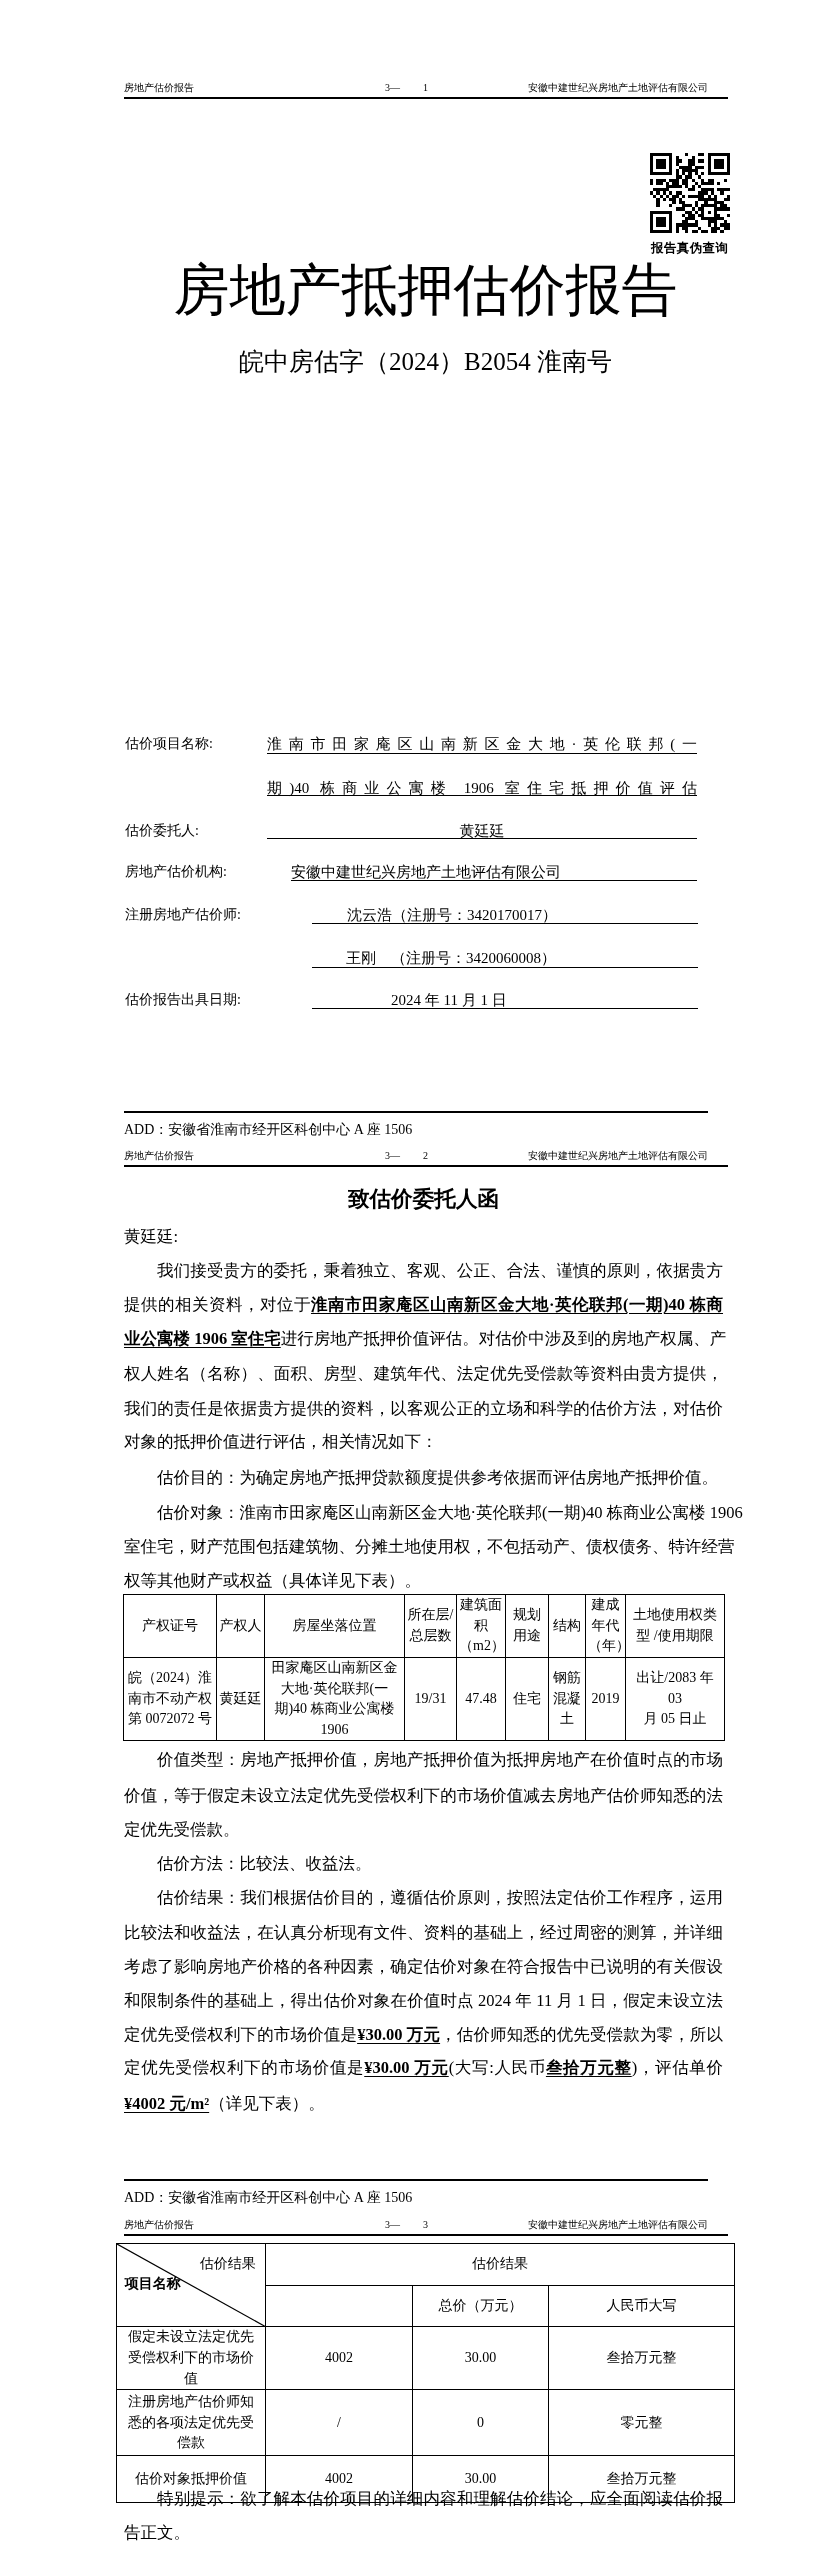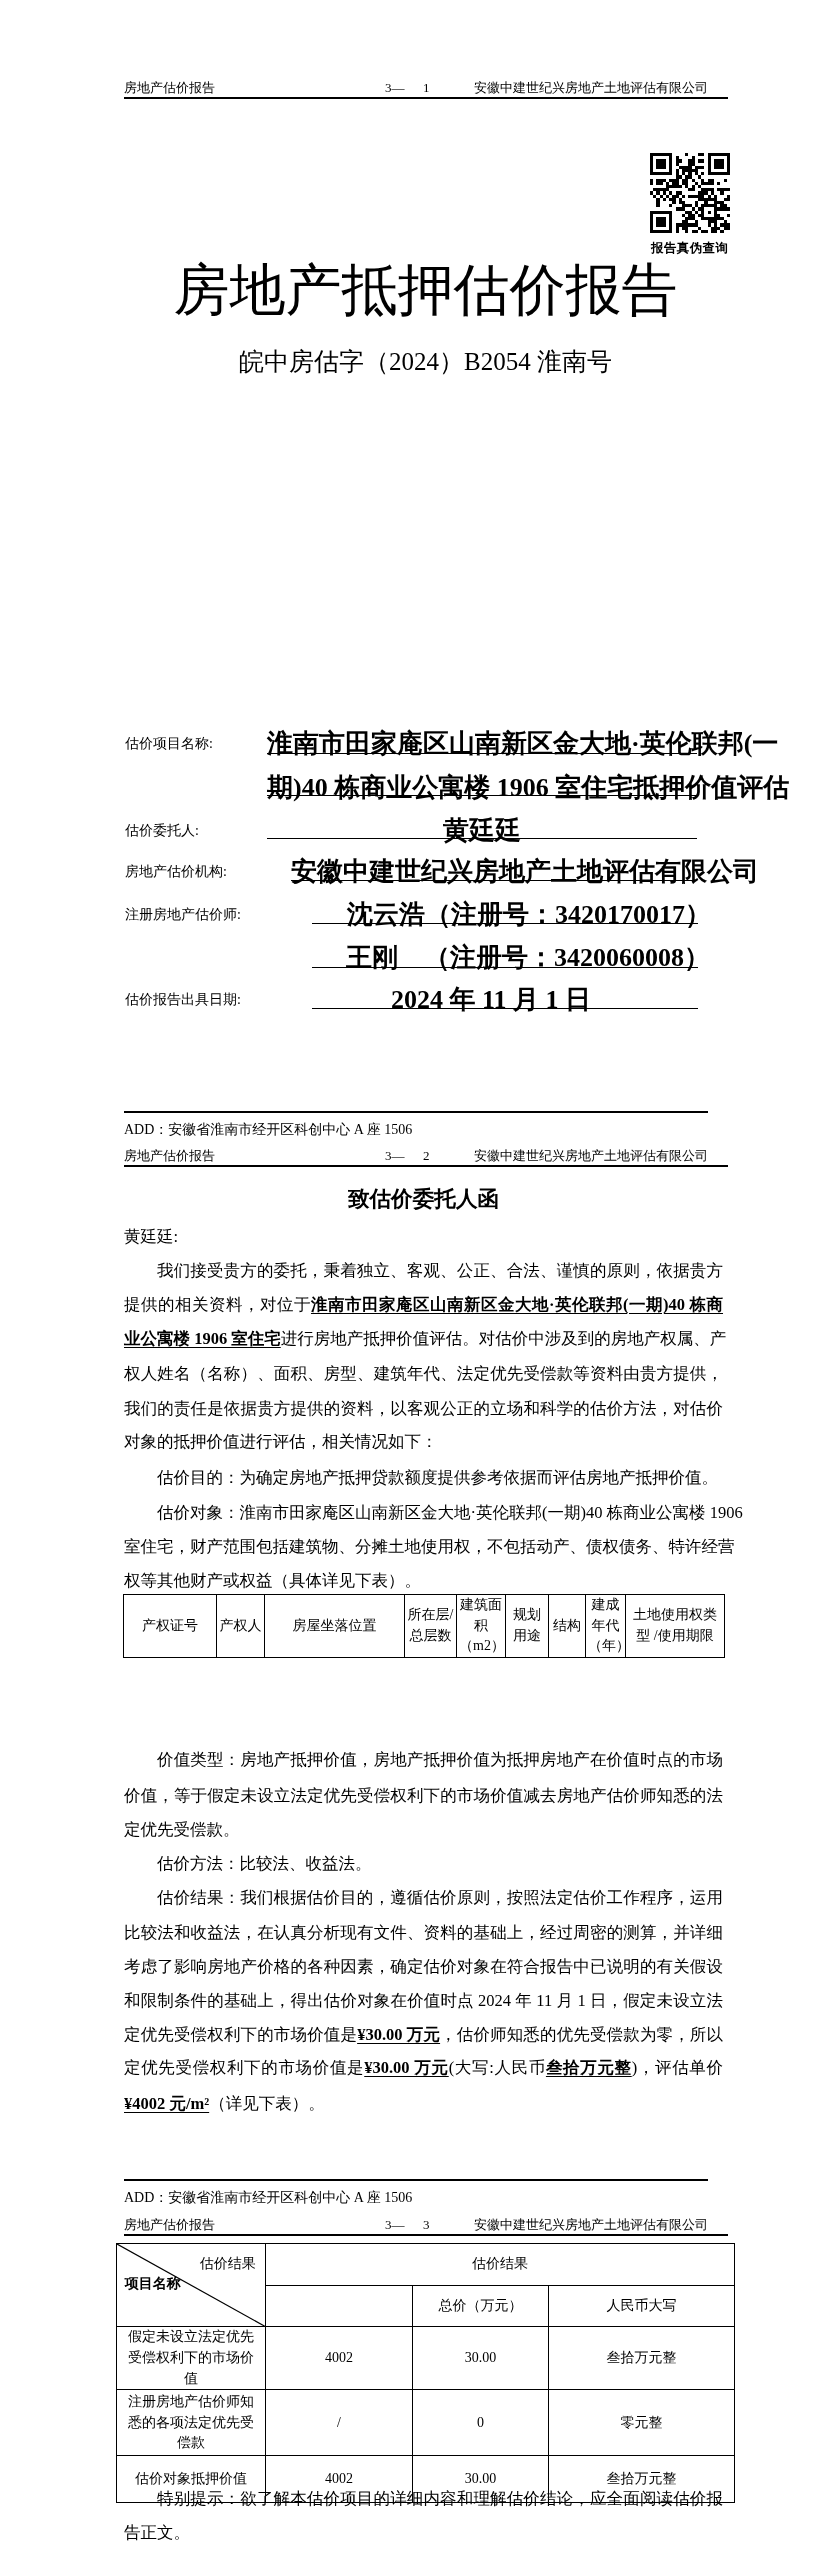--- a/index.html
+++ b/index.html
@@ -2,34 +2,34 @@
 <html style="font-size:8.2px"><head>
 <meta charset="utf-8">
 <style>
   html, body { margin:0; padding:0; background:#ffffff; }
   #doc {
     position:relative; width:818px; height:3354px; background:#ffffff; color:#000;
     font-family:"Liberation Serif","DejaVu Serif",serif; overflow:hidden;
   }
   .a { position:absolute; white-space:nowrap; }
   
-  .hdr { font-size:13px; line-height:15.5px; height:15.5px; }
+  .hdr { font-size:10px; line-height:15.5px; height:15.5px; }
   .hdr-right { text-align:right; }
   .rule-h { position:absolute; left:124px; width:604px; height:1.5px; background:#000; }
   .rule-f { position:absolute; left:124px; width:584px; height:1.5px; background:#000; }
   .addr { left:124px; font-size:14px; line-height:17.5px; height:17.5px; }
 
   
   .qr { left:650px; top:153px; width:80px; height:80px; }
   .qr svg { width:80px; height:80px; display:block; }
   .qr-cap { left:651px; top:241px; font-size:12.4px; line-height:15.5px; font-weight:bold; letter-spacing:0.5px; }
   .cover-title { left:124px; width:603px; text-align:center; top:259px; font-size:56px; line-height:62px; }
   .cover-sub { left:124px; width:603px; text-align:center; top:348px; font-size:25px; line-height:28px; }
   .f-label { left:125px; font-size:14px; line-height:26px; height:26px; font-weight:normal; }
-  .f-val { font-size:26px; line-height:26px; height:26px;font-weight:bold; }
+  .f-val { font-size:15px; line-height:26px; height:26px; }
   .f-just { text-align:justify; text-align-last:justify; }
   .uline { position:absolute; height:1px; background:#000; }
 
   
   .p { position:absolute; left:124px; width:599px; box-sizing:border-box; font-size:16.5px;
        line-height:20.6px; height:20.6px; white-space:nowrap; }
   .ind { padding-left:33px; }
   .j { text-align:justify; text-align-last:justify; }
   .b { font-weight:normal; }
   .ub { font-weight:bold; text-decoration:underline; text-decoration-thickness:1px; text-underline-offset:2.6px; }
@@ -464,20 +464,39 @@
 （m2）</th>
         <th>规划
 用途</th>
         <th>结构</th>
         <th>建成
 年代
 （年）</th>
         <th>土地使用权类
 型 /使用期限</th>
       </tr>
+      <tr class="rb">
+        <td>皖（2024）淮
+南市不动产权
+第 0072072 号</td>
+        <td>黄廷廷</td>
+        <td>田家庵区山南新区金
+大地·英伦联邦(一
+期)40 栋商业公寓楼
+1906</td>
+        <td>19/31</td>
+        <td>47.48</td>
+        <td>住宅</td>
+        <td>钢筋
+混凝
+土</td>
+        <td>2019</td>
+        <td>出让/2083 年 03
+月 05 日止</td>
+      </tr>
     </tbody>
       </table>
 
     <div class="p ind j" style="top:1750px"><span class="b">价值类型：</span><span>房地产抵押价值，房地产抵押价值为抵押房地产在价值时点的市场</span></div>
     <div class="p j" style="top:1786px"><span>价值，等于假定未设立法定优先受偿权利下的市场价值减去房地产估价师知悉的法</span></div>
     <div class="p" style="top:1820px"><span>定优先受偿款。</span></div>
 
     <div class="p ind" style="top:1854px"><span class="b">估价方法：</span><span>比较法、收益法。</span></div>
 
     <div class="p ind j" style="top:1888px"><span class="b">估价结果：</span><span>我们根据估价目的，遵循估价原则，按照法定估价工作程序，运用</span></div>

